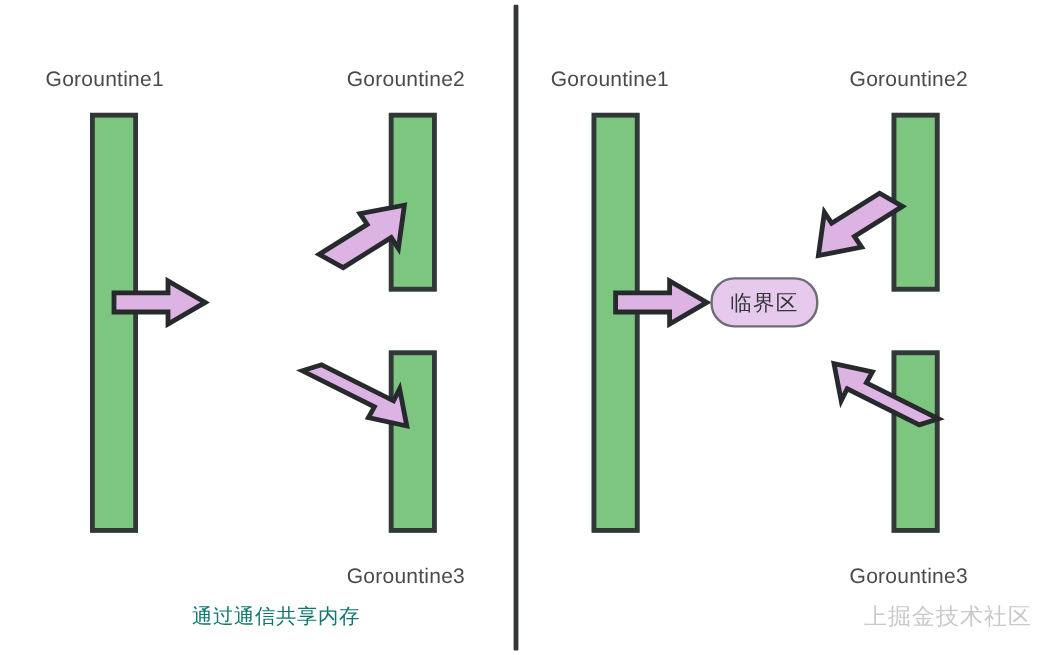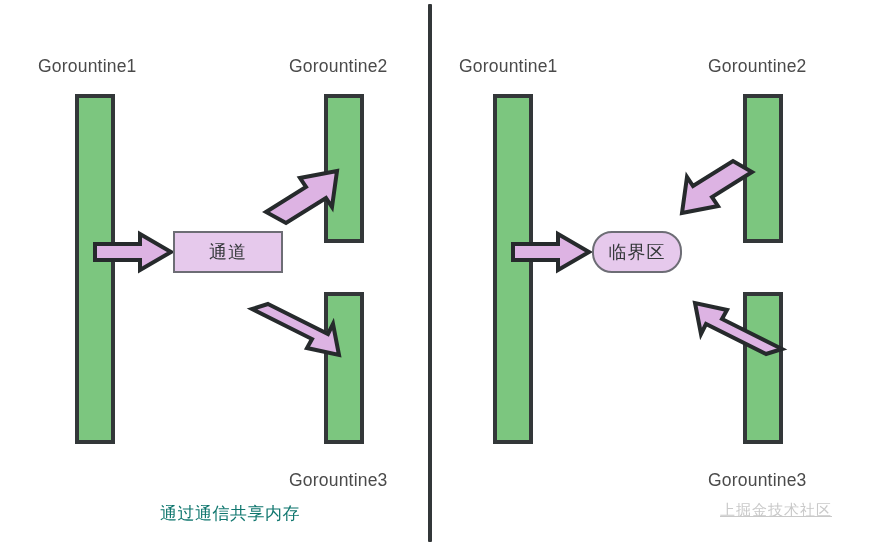--- a/index.html
+++ b/index.html
@@ -67,25 +67,24 @@
   .caption {
     position: absolute;
     font-size: 17px;
     color: #0f766e;
     white-space: nowrap;
     letter-spacing: 0.5px;
   }
 
   .watermark {
     position: absolute;
-    font-size: 15px;
+    font-size: 19px;
     color: #c9c9c9;
     white-space: nowrap;
     letter-spacing: 1px;
-    text-decoration: underline;
   }
 
   .arrow-svg {
     position: absolute;
     overflow: visible;
   }
   .arrow-shape {
     fill: #ddb3e3;
     stroke: #262a2c;
     stroke-width: 4;
@@ -116,23 +115,20 @@
     </svg>
 
     <svg class="arrow-svg" style="left:262px; top:160px;" width="88" height="68" viewBox="0 0 88 68">
       <polygon class="arrow-shape" points="4,52 44,27 38,18 75,11 70,47 64,38 24,63"></polygon>
     </svg>
 
     <svg class="arrow-svg" style="left:262px; top:296px;" width="88" height="62" viewBox="0 0 88 62">
       <polygon class="arrow-shape" points="6,8 66,38 71,28 77,59 45,52 50,43 -10,13"></polygon>
     </svg>
 
-    <div class="cn-box" style="left:173px; top:231px; width:110px; height:42px;">
-      <span>通道</span>
-    </div>
 
     <div class="caption" style="left:160px; top:502px;">通过通信共享内存</div>
   </div>
 
   <div class="divider"></div>
 
   <div class="panel" id="panel-right">
 
     <div class="goroutine-label" style="left:19px; top:56px;">Gorountine1</div>
 

